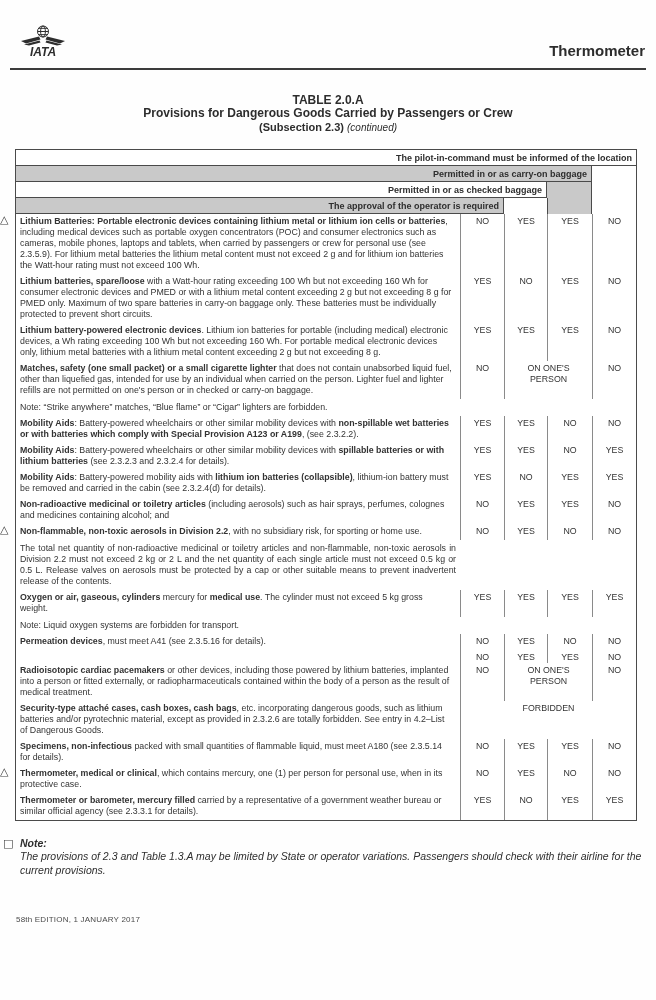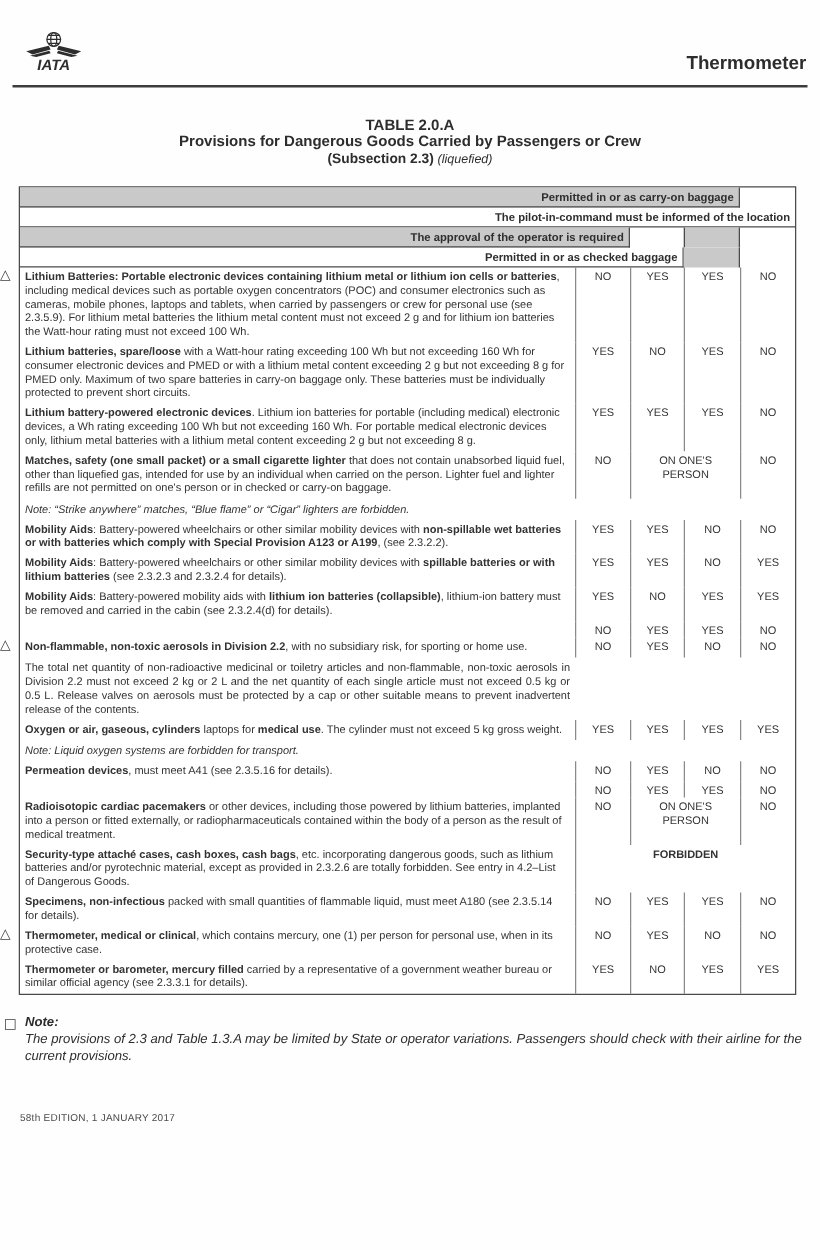--- a/index.html
+++ b/index.html
@@ -2,21 +2,21 @@
 <html><head>
 <meta charset="utf-8">
 <style>
   html,body{margin:0;padding:0;}
   body{
     width:656px;height:1000px;overflow:hidden;background:#fefefe;
     font-family:"Liberation Sans","DejaVu Sans",sans-serif;color:#333;
     position:relative;
   }
   .b{font-weight:bold}
-  .i{font-style:italic}
+  .i{}
   .u{}
 
   
   .pagehead{position:relative;height:70px;}
   .logo{position:absolute;left:20px;top:22px;}
   .limitations{position:absolute;right:11px;top:42px;font-weight:bold;font-size:15px;color:#2d2d2d;}
   .rule{position:absolute;left:10px;right:10px;top:68px;border-top:2px solid #3c3c3c;}
 
   
   .titles{margin-top:24px;text-align:center;line-height:13px;color:#2d2d2d;}
@@ -46,21 +46,21 @@
   .trow{position:relative;}
   .desc{
     grid-column:1/2;box-sizing:border-box;
     font-size:8.8px;line-height:11px;padding:2px 7px 3px 4px;color:#333;
   }
   .ans{
     box-sizing:border-box;border-left:1px solid #8a8a8a;
     font-size:8.8px;line-height:11px;text-align:center;padding-top:2px;color:#333;
   }
   .spanin{display:inline-block;max-width:56px;}
-  .spanin-wide{display:inline-block;font-weight:bold;}
+  .spanin-wide{display:inline-block;}
   .notecell{
     grid-column:1/6;box-sizing:border-box;
     font-size:8.8px;line-height:11px;padding:3px 7px 3px 4px;color:#333;
   }
   .notecell.just{text-align:justify;max-width:447px;}
   .tri{
     position:absolute;left:-16px;top:0;font-size:11px;line-height:11px;color:#3c3c3c;
     font-family:"DejaVu Sans",sans-serif;
   }
 
@@ -97,43 +97,43 @@
   </svg>
   <div class="limitations">Thermometer</div>
   <div class="rule"></div>
 </div>
 
 <div class="titles">
   <div class="t1">TABLE 2.0.A</div>
   <div class="t2">Provisions for Dangerous Goods Carried by Passengers or Crew</div>
   <div class="t3">
     <span class="sub">(Subsection 2.3)</span>
-    <span class="cont">(liquefied)</span>
+    <span class="cont">(continued)</span>
   </div>
 </div>
 
 <div class="tbl">
     <div class="hrow">
+      <div class="hbar" style="grid-column: 1 / 6;">The pilot-in-command must be informed of the location</div>
+    </div>
+    <div class="hrow">
       <div class="hbar shade hr" style="grid-column: 1 / 5;">Permitted in or as carry-on baggage</div>
       <div class="hthroat " style="grid-column: 5 / 6;"></div>
     </div>
     <div class="hrow">
-      <div class="hbar" style="grid-column: 1 / 6;">The pilot-in-command must be informed of the location</div>
+      <div class="hbar hr" style="grid-column: 1 / 4;">Permitted in or as checked baggage</div>
+      <div class="hthroat shade br" style="grid-column: 4 / 5;"></div>
+      <div class="hthroat " style="grid-column: 5 / 6;"></div>
     </div>
     <div class="hrow">
       <div class="hbar shade hr" style="grid-column: 1 / 3;">The approval of the operator is required</div>
       <div class="hthroat " style="grid-column: 3 / 4;"></div>
       <div class="hthroat shade bl br" style="grid-column: 4 / 5;"></div>
       <div class="hthroat " style="grid-column: 5 / 6;"></div>
     </div>
-    <div class="hrow">
-      <div class="hbar hr" style="grid-column: 1 / 4;">Permitted in or as checked baggage</div>
-      <div class="hthroat shade br" style="grid-column: 4 / 5;"></div>
-      <div class="hthroat " style="grid-column: 5 / 6;"></div>
-    </div>
     <div class="trow">
       <div class="desc"><div class="tri">△</div><span class="b">Lithium Batteries: Portable electronic devices containing lithium metal or lithium ion cells or batteries</span><span class="">, including medical devices such as portable oxygen concentrators (POC) and consumer electronics such as cameras, mobile phones, laptops and tablets, when carried by passengers or crew for personal use (see 2.3.5.9). For lithium metal batteries the lithium metal content must not exceed 2 g and for lithium ion batteries the Watt-hour rating must not exceed 100 Wh.</span></div>
       <div class="ans" style="grid-column: 2 / 3;">NO</div>
       <div class="ans" style="grid-column: 3 / 4;">YES</div>
       <div class="ans" style="grid-column: 4 / 5;">YES</div>
       <div class="ans" style="grid-column: 5 / 6;">NO</div>
     </div>
     <div class="trow">
       <div class="desc"><span class="b">Lithium batteries, spare/loose</span><span class=""> with a Watt-hour rating exceeding 100 Wh but not exceeding 160 Wh for consumer electronic devices and PMED or with a lithium metal content exceeding 2 g but not exceeding 8 g for PMED only. Maximum of two spare batteries in carry-on baggage only. These batteries must be individually protected to prevent short circuits.</span></div>
       <div class="ans" style="grid-column: 2 / 3;">YES</div>
@@ -172,37 +172,38 @@
       <div class="ans" style="grid-column: 5 / 6;">YES</div>
     </div>
     <div class="trow">
       <div class="desc"><span class="b">Mobility Aids</span><span class="">: Battery-powered mobility aids with </span><span class="b">lithium ion batteries (collapsible)</span><span class="">, lithium-ion battery must be removed and carried in the cabin (see 2.3.2.4(d) for details).</span></div>
       <div class="ans" style="grid-column: 2 / 3;">YES</div>
       <div class="ans" style="grid-column: 3 / 4;">NO</div>
       <div class="ans" style="grid-column: 4 / 5;">YES</div>
       <div class="ans" style="grid-column: 5 / 6;">YES</div>
     </div>
     <div class="trow">
+      <div class="desc"><span class="b">Non-radioactive medicinal or toiletry articles</span><span class=""> (including aerosols) such as hair sprays, perfumes, colognes and medicines containing alcohol; and</span></div>
       <div class="ans" style="grid-column: 2 / 3;">NO</div>
       <div class="ans" style="grid-column: 3 / 4;">YES</div>
       <div class="ans" style="grid-column: 4 / 5;">YES</div>
       <div class="ans" style="grid-column: 5 / 6;">NO</div>
     </div>
     <div class="trow">
       <div class="desc"><div class="tri">△</div><span class="b">Non-flammable, non-toxic aerosols in Division 2.2</span><span class="">, with no subsidiary risk, for sporting or home use.</span></div>
       <div class="ans" style="grid-column: 2 / 3;">NO</div>
       <div class="ans" style="grid-column: 3 / 4;">YES</div>
       <div class="ans" style="grid-column: 4 / 5;">NO</div>
       <div class="ans" style="grid-column: 5 / 6;">NO</div>
     </div>
     <div class="trow">
       <div class="notecell just"><span class="">The </span><span class="u">total</span><span class=""> net quantity of non-radioactive medicinal or toiletry articles and non-flammable, non-toxic aerosols in Division 2.2 must not exceed 2 kg or 2 L and the net quantity of each single article must not exceed 0.5 kg or 0.5 L. Release valves on aerosols must be protected by a cap or other suitable means to prevent inadvertent release of the contents.</span></div>
     </div>
     <div class="trow">
-      <div class="desc"><span class="b">Oxygen or air, gaseous, cylinders</span><span class=""> laptops for </span><span class="b">medical use</span><span class="">. The cylinder must not exceed 5 kg gross weight.</span></div>
+      <div class="desc"><span class="b">Oxygen or air, gaseous, cylinders</span><span class=""> mercury for </span><span class="b">medical use</span><span class="">. The cylinder must not exceed 5 kg gross weight.</span></div>
       <div class="ans" style="grid-column: 2 / 3;">YES</div>
       <div class="ans" style="grid-column: 3 / 4;">YES</div>
       <div class="ans" style="grid-column: 4 / 5;">YES</div>
       <div class="ans" style="grid-column: 5 / 6;">YES</div>
     </div>
     <div class="trow">
       <div class="notecell"><span class="i">Note: Liquid oxygen systems are forbidden for transport.</span></div>
     </div>
     <div class="trow">
       <div class="desc"><span class="b">Permeation devices</span><span class="">, must meet A41 (see 2.3.5.16 for details).</span></div>

